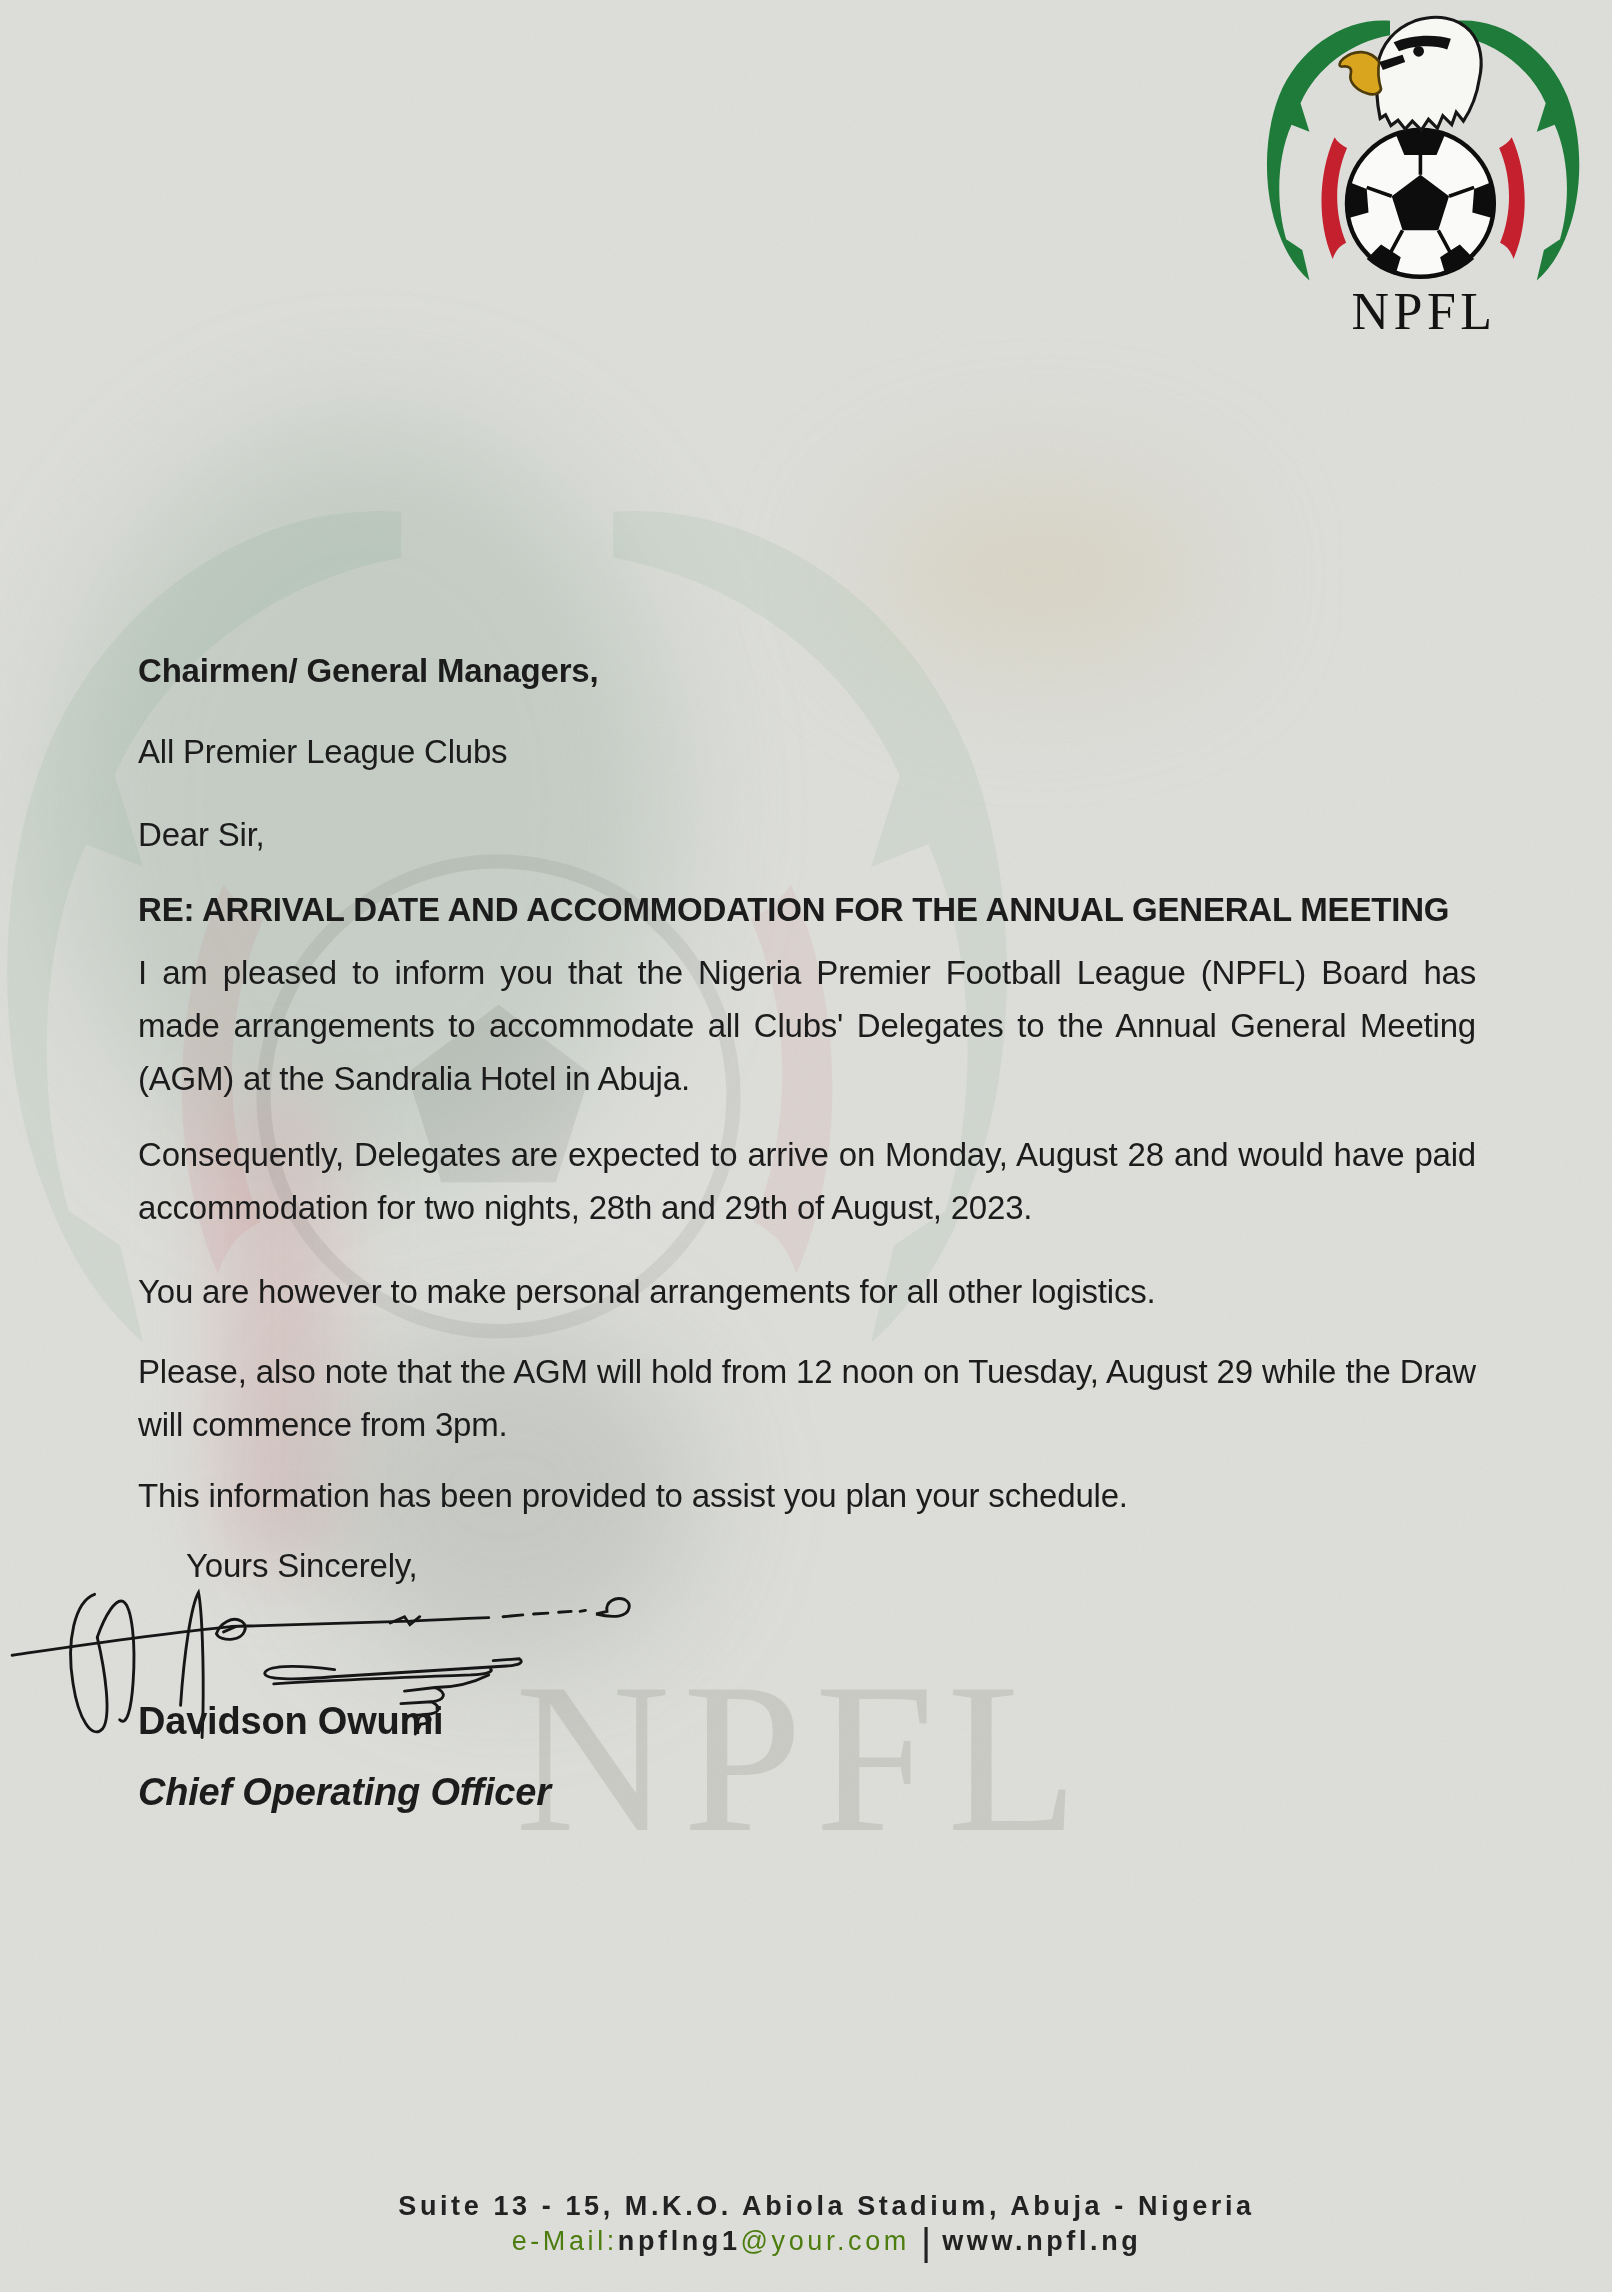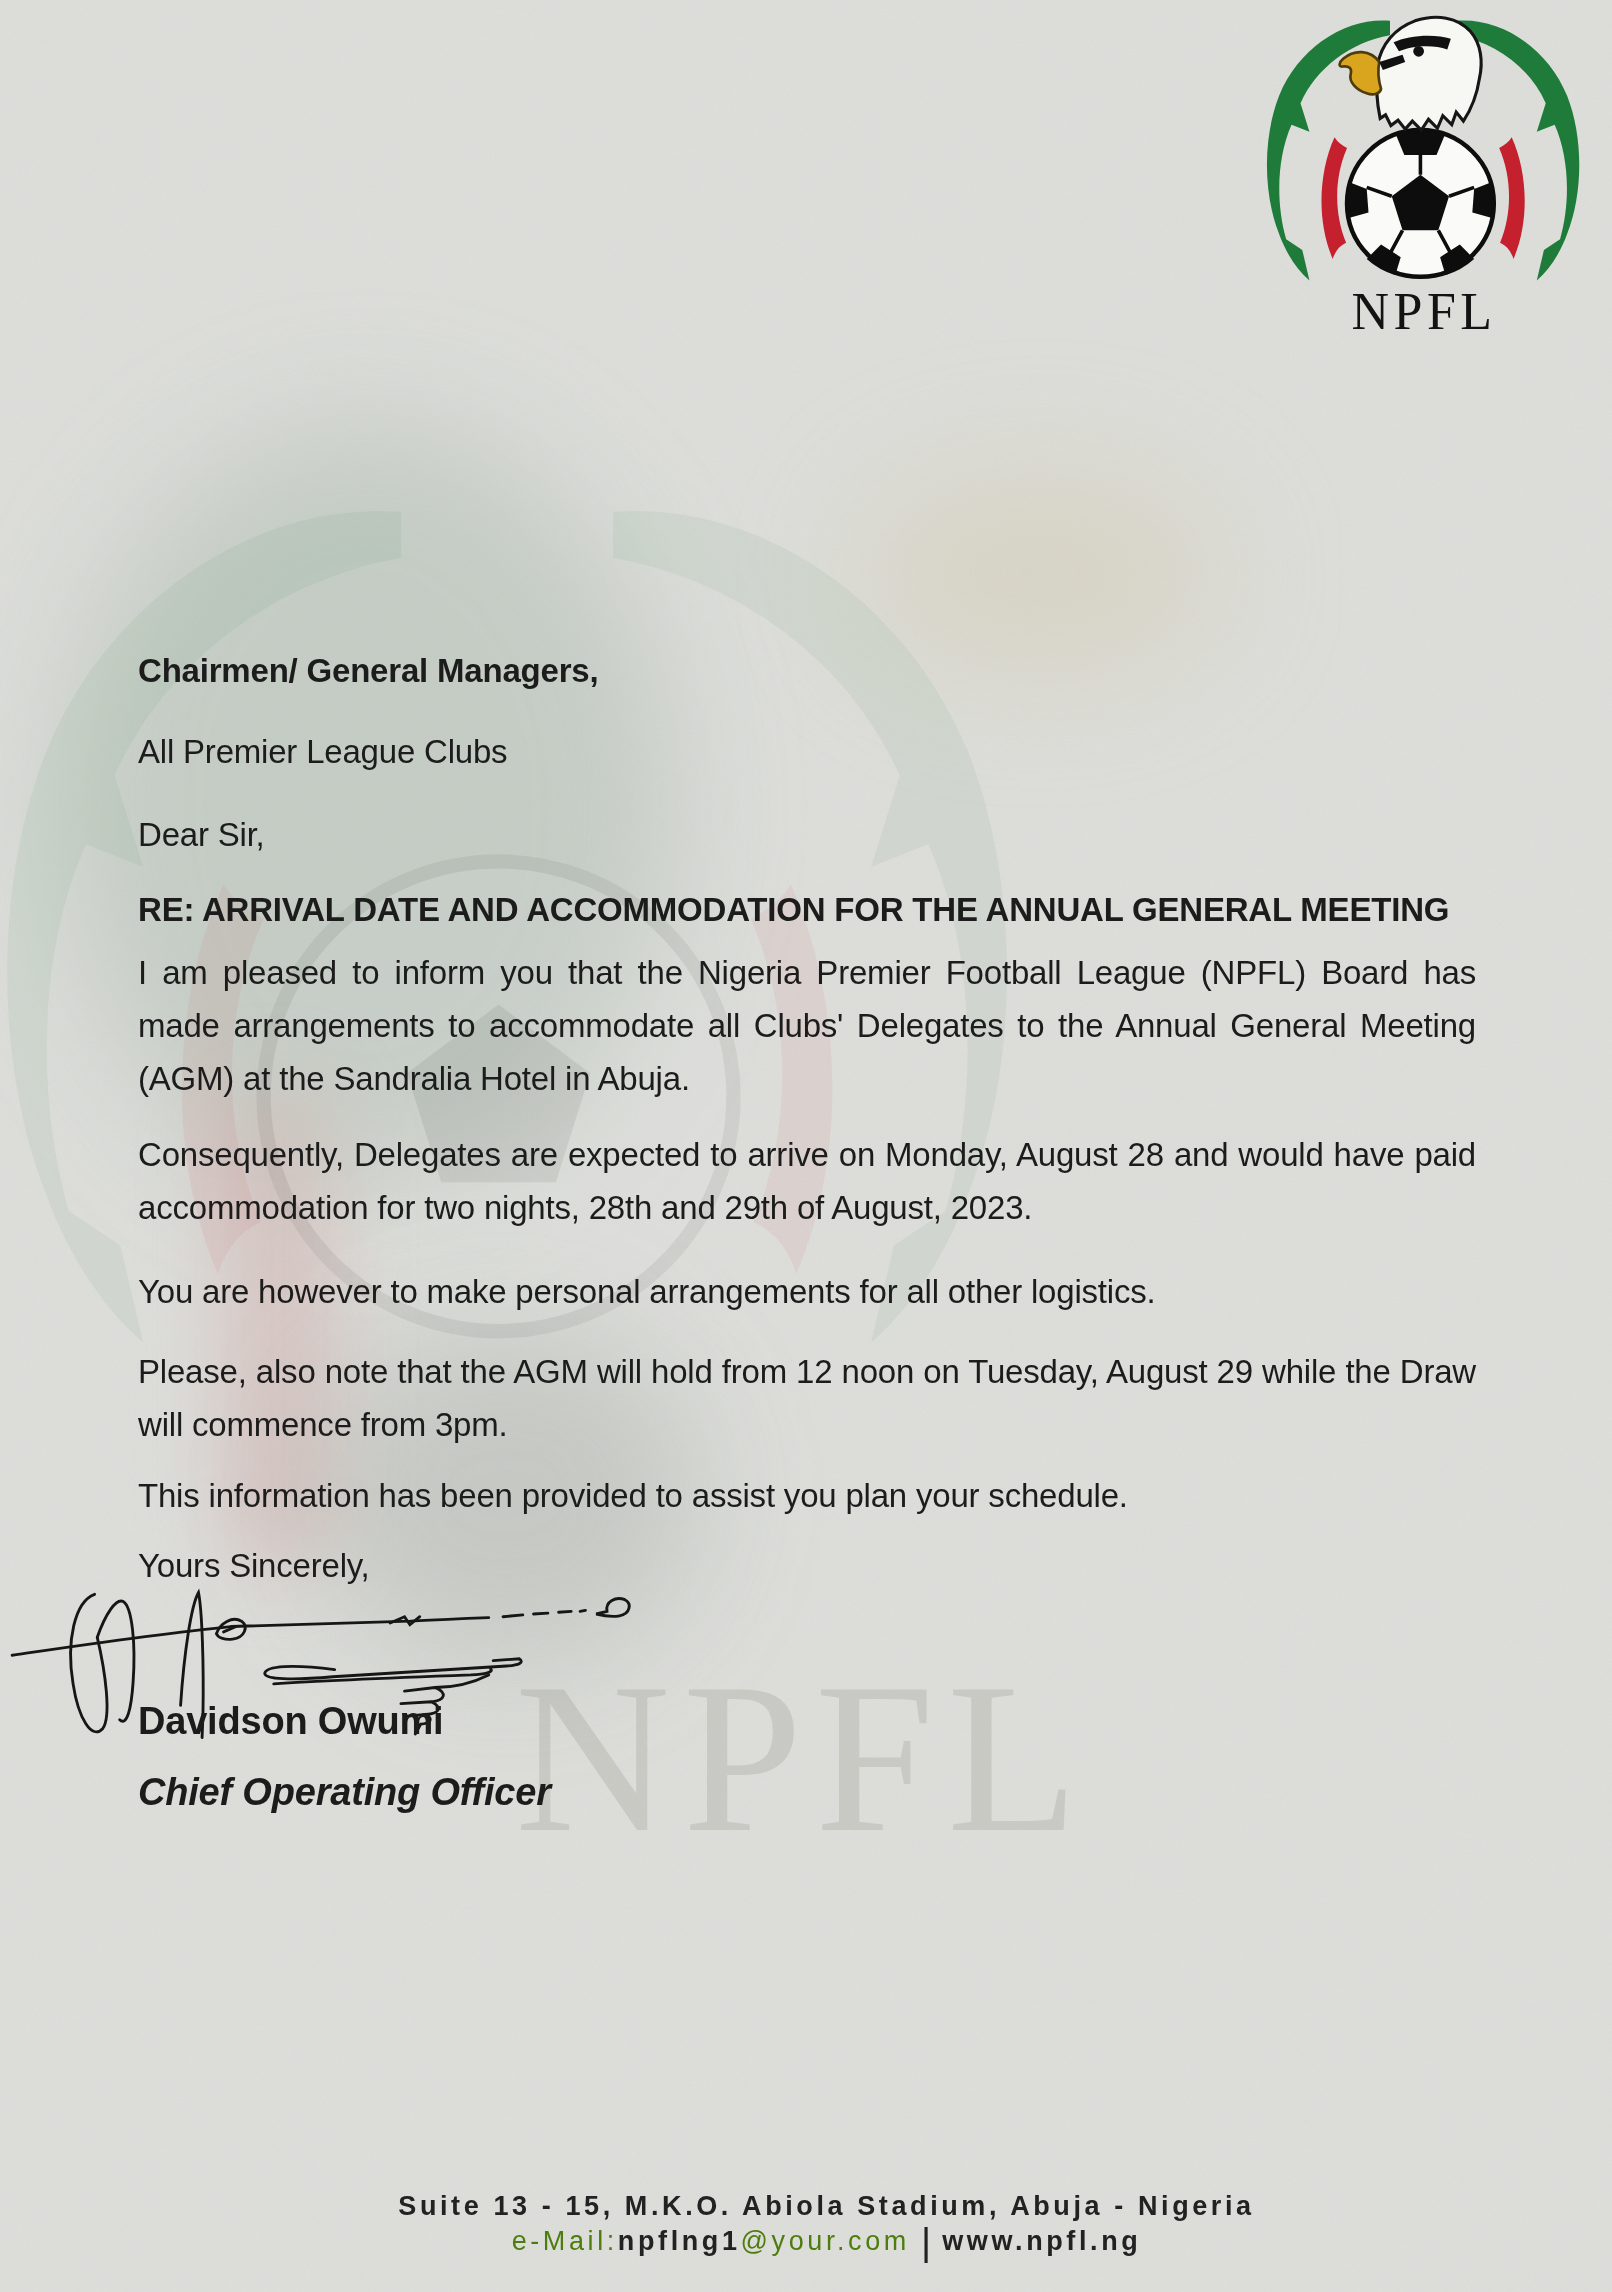--- a/index.html
+++ b/index.html
@@ -105,21 +105,21 @@
   <div class="abs tblock" style="top:725px;">All Premier League Clubs</div>
   <div class="abs tblock" style="top:808px;">Dear Sir,</div>
   <div class="abs tblock para" style="top:946px;">I am pleased to inform you that the Nigeria Premier Football League (NPFL) Board has made arrangements to accommodate all Clubs' Delegates to the Annual General Meeting (AGM) at the Sandralia Hotel in Abuja.</div>
 
   <div class="abs tblock bold nowrap" style="top:883px;">RE: ARRIVAL DATE AND ACCOMMODATION FOR THE ANNUAL GENERAL MEETING</div>
   <div class="abs tblock para" style="top:1128px;">Consequently, Delegates are expected to arrive on Monday, August 28 and would have paid accommodation for two nights, 28th and 29th of August, 2023.</div>
   <div class="abs tblock para" style="top:1265px;">You are however to make personal arrangements for all other logistics.</div>
   <div class="abs tblock para" style="top:1345px;">Please, also note that the AGM will hold from 12 noon on Tuesday, August 29 while the Draw will commence from 3pm.</div>
   <div class="abs tblock para" style="top:1469px;">This information has been provided to assist you plan your schedule.</div>
 
-  <div class="abs tblock" style="top:1539px;">Yours Sincerely,</div>
+  <div class="abs tblock" style="top:1539px;margin-left:48px;">Yours Sincerely,</div>
 
   <div class="abs sig">
     <svg viewBox="0 0 710 185" width="636" height="166" xmlns="http://www.w3.org/2000/svg" fill="none" stroke="#161616" stroke-width="3.2" stroke-linecap="round">
       <path d="M 8,76 C 90,64 170,52 252,44 L 452,38 C 470,37 486,36 540,34"></path>
       <path d="M 430,40 L 446,33 L 452,42 L 463,33"></path>
       <path d="M 556,33 L 578,31 M 590,30 L 606,29 M 618,28 L 632,27 M 642,27 L 648,26"></path>
       <path d="M 660,30 L 672,27 C 670,16 682,10 692,14 C 700,18 698,30 686,32 C 678,33.5 668,32 660,30 Z"></path>
       <path d="M 100,8 C 78,16 68,60 76,108 C 82,147 97,171 109,158 C 119,145 112,94 103,56"></path>
       <path d="M 103,56 C 112,30 124,12 132,16 C 142,22 146,64 143,106 C 141,136 136,156 128,148"></path>
       <path d="M 196,132 C 200,72 208,20 216,6 C 220,26 222,86 221,142 L 220,168"></path>

